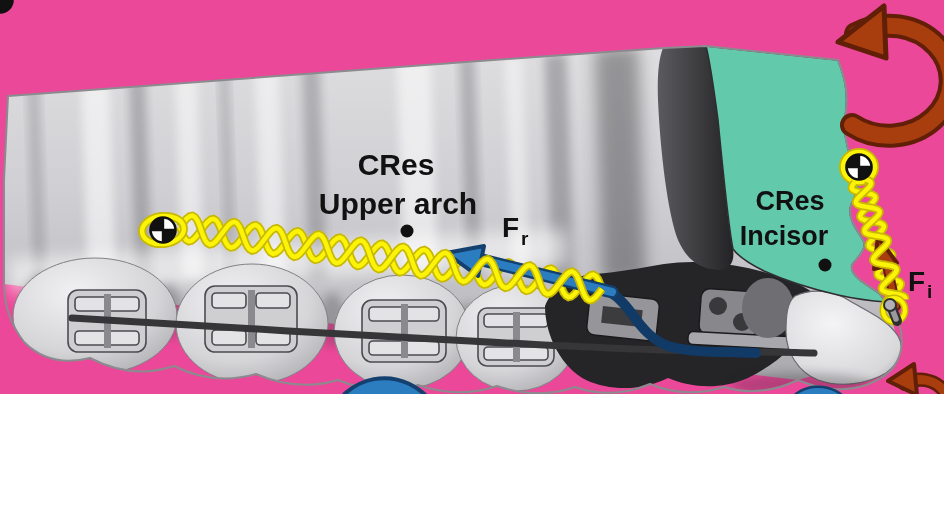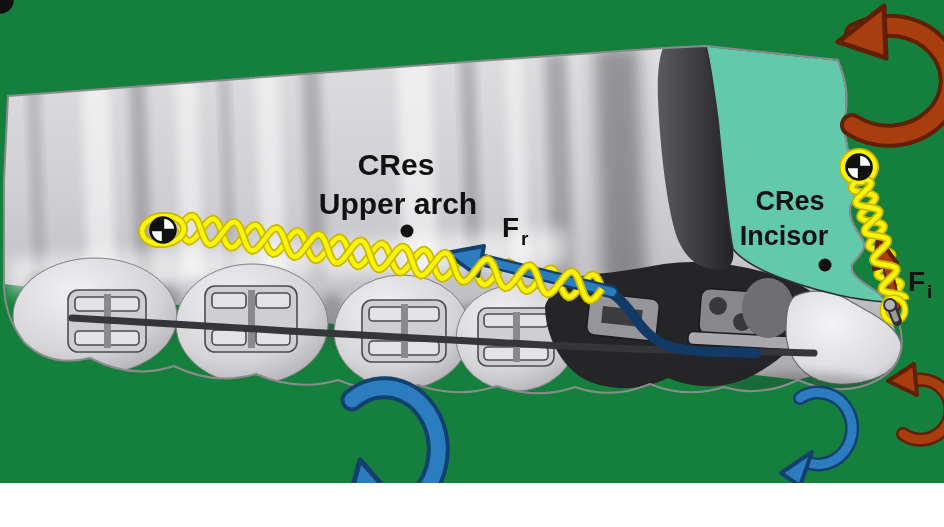--- a/index.html
+++ b/index.html
@@ -1,16 +1,16 @@
 <!DOCTYPE html>
 <html><head>
 <meta charset="utf-8">
 <style>
   html,body{margin:0;padding:0;background:#ffffff;}
-  .stage{position:relative;width:944px;height:483px;background:#15803d;overflow:hidden;
+  .stage{position:relative;width:944px;height:394px;background:#ec4899;overflow:hidden;
          font-family:"Liberation Sans", sans-serif;}
   svg{display:block}
   svg text{font-family:"Liberation Sans", sans-serif;font-weight:bold;fill:#111111;}
   .lbl-main{font-size:30px;}
   .lbl-side{font-size:27px;}
   .lbl-force{font-size:28px;}
   .lbl-sub{font-size:19px;}
 </style>
 </head>
 <body>

